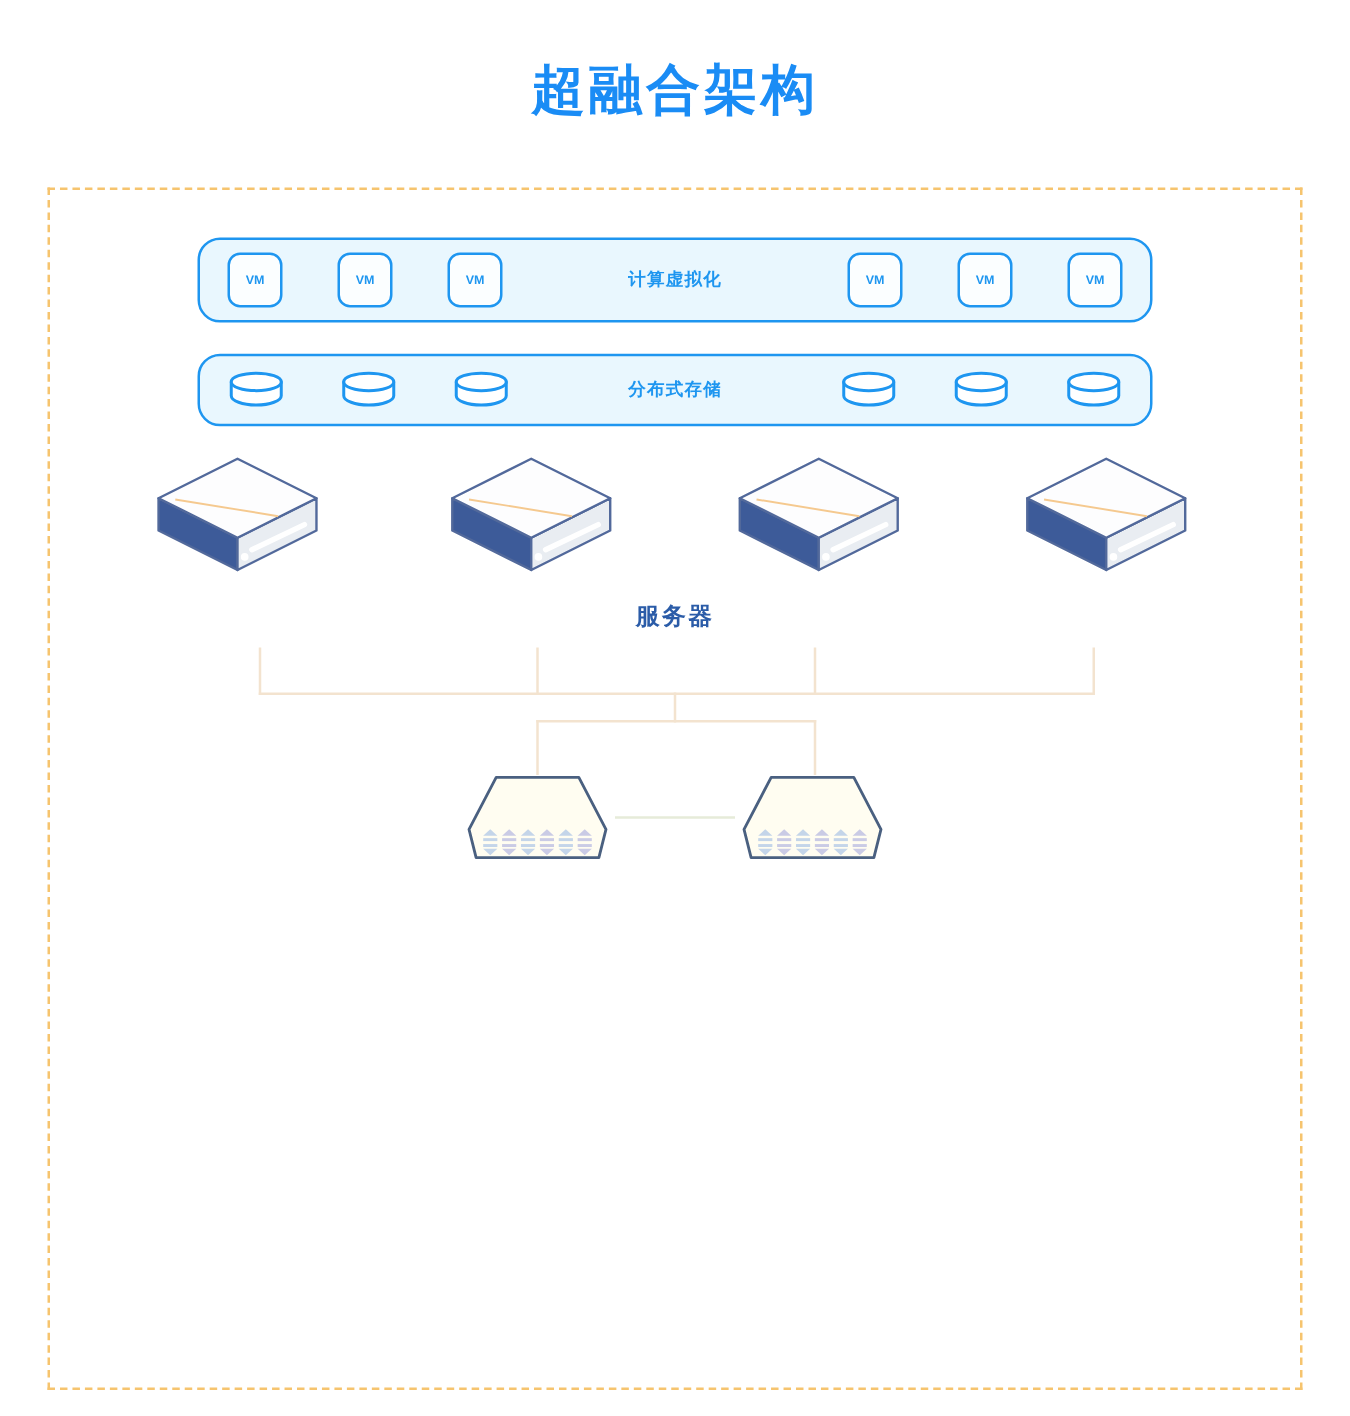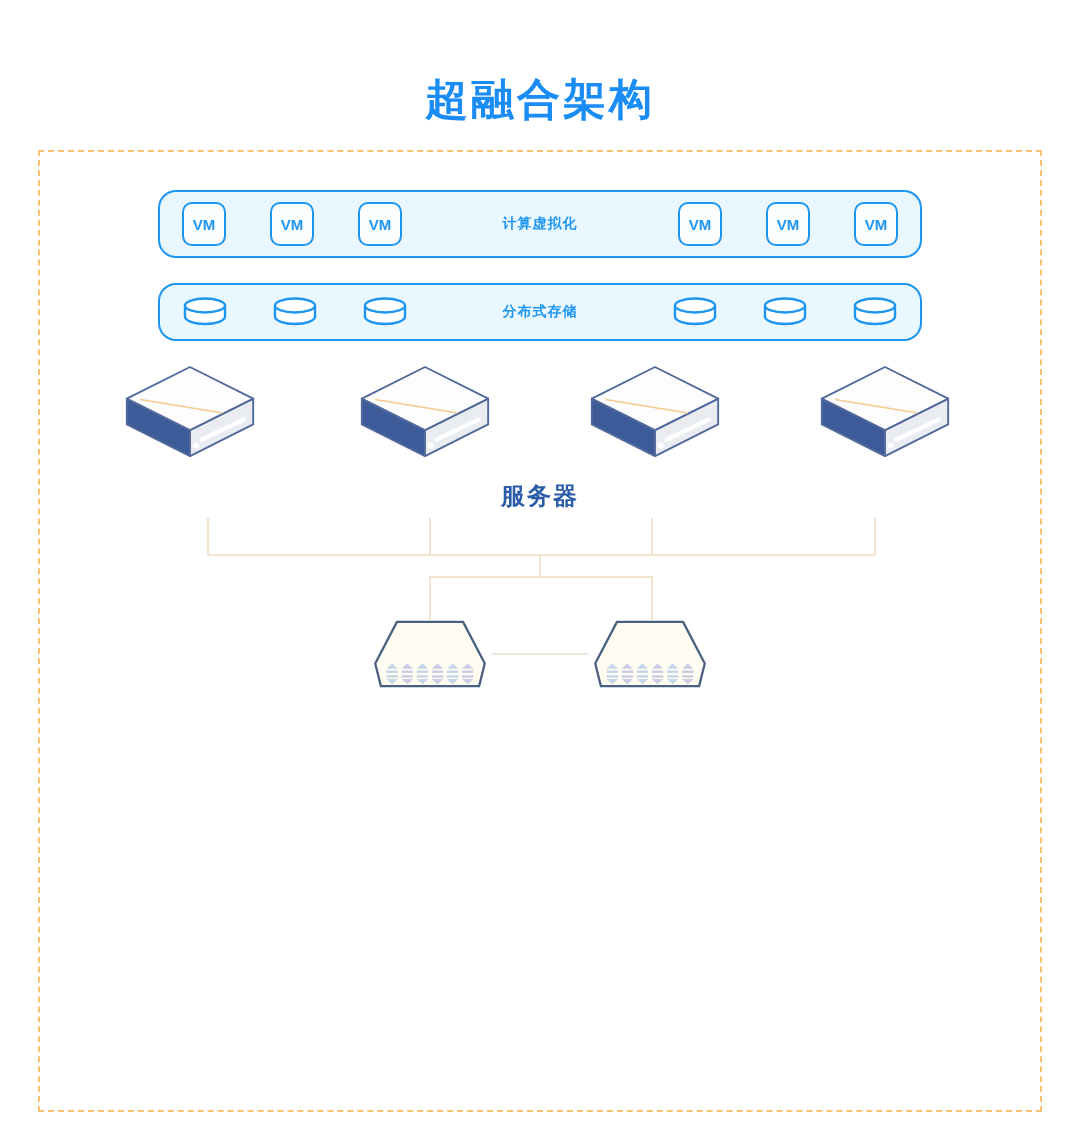--- a/index.html
+++ b/index.html
@@ -1,52 +1,52 @@
 <!DOCTYPE html>
 <html style="--title-blue: #1A8CF5; --primary-blue: #1E96F0; --row-fill: #E9F7FE; --vm-fill: #FBFEFF; --dark-label: #2B5CA8; --dashed-border: #F6C46E; --connector: #F3E3CF; --switch-link: #E6EBD9; --server-side: #3D5B99; --server-front: #E9EDF2; --server-stroke: #52699B; --server-accent: #F5C98F; --switch-fill: #FFFDF1; --switch-stroke: #4A6080; --port-blue: #C4D5E9; --port-lavender: #CACBE5;"><head>
 <meta charset="utf-8">
 <style>
   html,body{margin:0;padding:0;background:#ffffff;}
   body{font-family:"Liberation Sans","DejaVu Sans",sans-serif;}
   .stage{position:relative;width:1080px;height:1133px;background:#ffffff;overflow:hidden;}
 
-  .title{position:absolute;top:71px;left:0;width:100%;text-align:center;
+  .title{position:absolute;top:43px;left:0;width:100%;text-align:center;
          font-size:43px;font-weight:600;letter-spacing:3px;color:var(--title-blue);}
 
   .canvas{position:absolute;left:38px;top:150px;width:1004px;height:962px;
           box-sizing:border-box;border:2px dashed var(--dashed-border);}
 
   
   .layer-row{position:absolute;left:118px;width:764px;box-sizing:border-box;
              border:2px solid var(--primary-blue);border-radius:18px;
              background:var(--row-fill);display:flex;align-items:center;
              justify-content:space-between;padding:0 22px;}
   .compute-row{top:38px;height:68px;}
   .storage-row{top:131px;height:58px;text-align:center;}
   .icon-group{display:flex;gap:44px;align-items:center;}
   .row-label{font-size:14px;font-weight:bold;color:var(--primary-blue);letter-spacing:1px;}
 
   .vm-box{width:44px;height:44px;box-sizing:border-box;border:2px solid var(--primary-blue);
           border-radius:10px;background:var(--vm-fill);display:flex;align-items:center;
-          justify-content:center;font-size:15px;font-weight:bold;color:var(--primary-blue);}
+          justify-content:center;font-size:10px;font-weight:bold;color:var(--primary-blue);}
 
   .disk{width:46px;height:32px;display:block;}
   .disk-shape{fill:#ffffff;stroke:var(--primary-blue);stroke-width:2.4;stroke-linejoin:round;}
 
   
   .server{position:absolute;width:134px;height:94px;}
   .srv-top{fill:#FDFDFE;stroke:var(--server-stroke);stroke-width:2;stroke-linejoin:round;}
   .srv-left{fill:var(--server-side);stroke:var(--server-stroke);stroke-width:2;stroke-linejoin:round;}
   .srv-right{fill:var(--server-front);stroke:var(--server-stroke);stroke-width:2;stroke-linejoin:round;}
   .srv-accent{stroke:var(--server-accent);stroke-width:1.6;fill:none;}
   .srv-slot{stroke:#ffffff;stroke-width:4.5;stroke-linecap:round;}
   .srv-led{fill:#ffffff;}
 
   .dark-label{position:absolute;left:0;width:100%;text-align:center;
-              font-size:24px;font-weight:bold;letter-spacing:2px;color:var(--dark-label);}
+              font-size:19px;font-weight:bold;letter-spacing:2px;color:var(--dark-label);}
   .servers-label{top:328px;}
   .switch-label{top:556px;}
 
   
   .line{position:absolute;background:var(--connector);}
   .sw-link{position:absolute;background:var(--switch-link);}
 
   
   .switch{position:absolute;width:120px;height:68px;}
   .sw-body{fill:var(--switch-fill);stroke:var(--switch-stroke);stroke-width:2.4;stroke-linejoin:round;}

